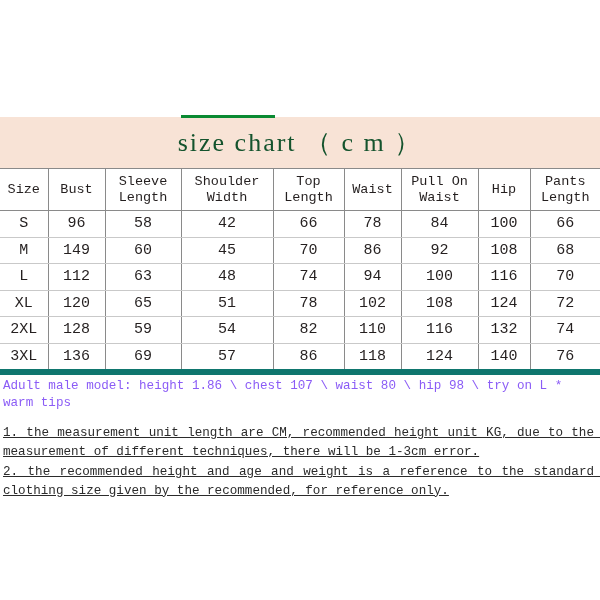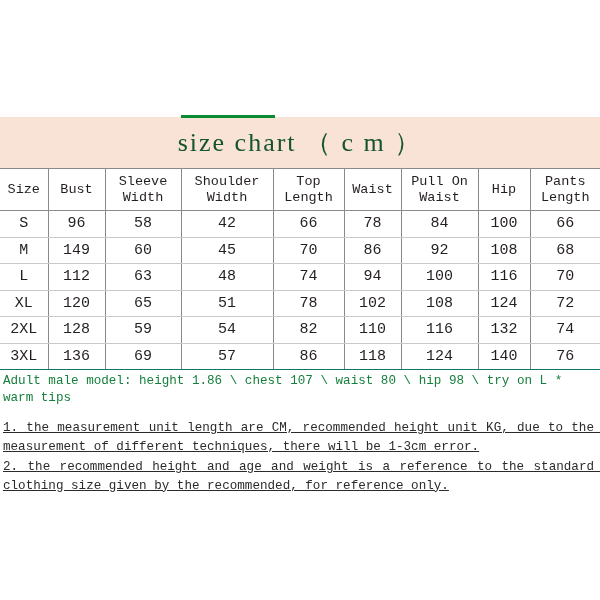--- a/index.html
+++ b/index.html
@@ -77,41 +77,41 @@
     font-size: 13.5px;
     line-height: 16px;
     border-bottom: 1px solid #8a8a8a;
     border-top: 1px solid #8a8a8a;
   }
   table.size-table tbody td {
     height: 25.5px;
     font-size: 15px;
   }
   table.size-table tbody tr:last-child td {
-    border-bottom: 1px solid #0f766e;
+    border-bottom: 6px solid #0f766e;
   }
 
   .hdr-2line { white-space: pre-line; }
 
   
   col.c0 { width: 48px; }
   col.c1 { width: 57px; }
   col.c2 { width: 76px; }
   col.c3 { width: 92px; }
   col.c4 { width: 71px; }
   col.c5 { width: 57px; }
   col.c6 { width: 77px; }
   col.c7 { width: 52px; }
   col.c8 { width: 70px; }
 
   
   .model-note {
     font-size: 12.6px;
     line-height: 17px;
-    color: #15803d;
+    color: #8b5cf6;
     padding: 3px 4px 2px 3px;
     white-space: pre-wrap;
   }
   .notes-block {
     padding: 10px 6px 0 3px;
     text-decoration: underline;
   }
   .note-line {
     font-size: 12.6px;
     line-height: 18.5px;
@@ -144,21 +144,21 @@
       <col class="c5">
         <col class="c6">
         <col class="c7">
         <col class="c8">
     </colgroup>
     <thead>
       <tr>
         <th>Size</th>
         <th>Bust</th>
         <th class="hdr-2line">Sleeve
-Width</th>
+Length</th>
         <th class="hdr-2line">Shoulder
 Width</th>
         <th class="hdr-2line">Top
 Length</th>
         <th>Waist</th>
         <th class="hdr-2line">Pull On
 Waist</th>
         <th>Hip</th>
         <th class="hdr-2line">Pants
 Length</th>

